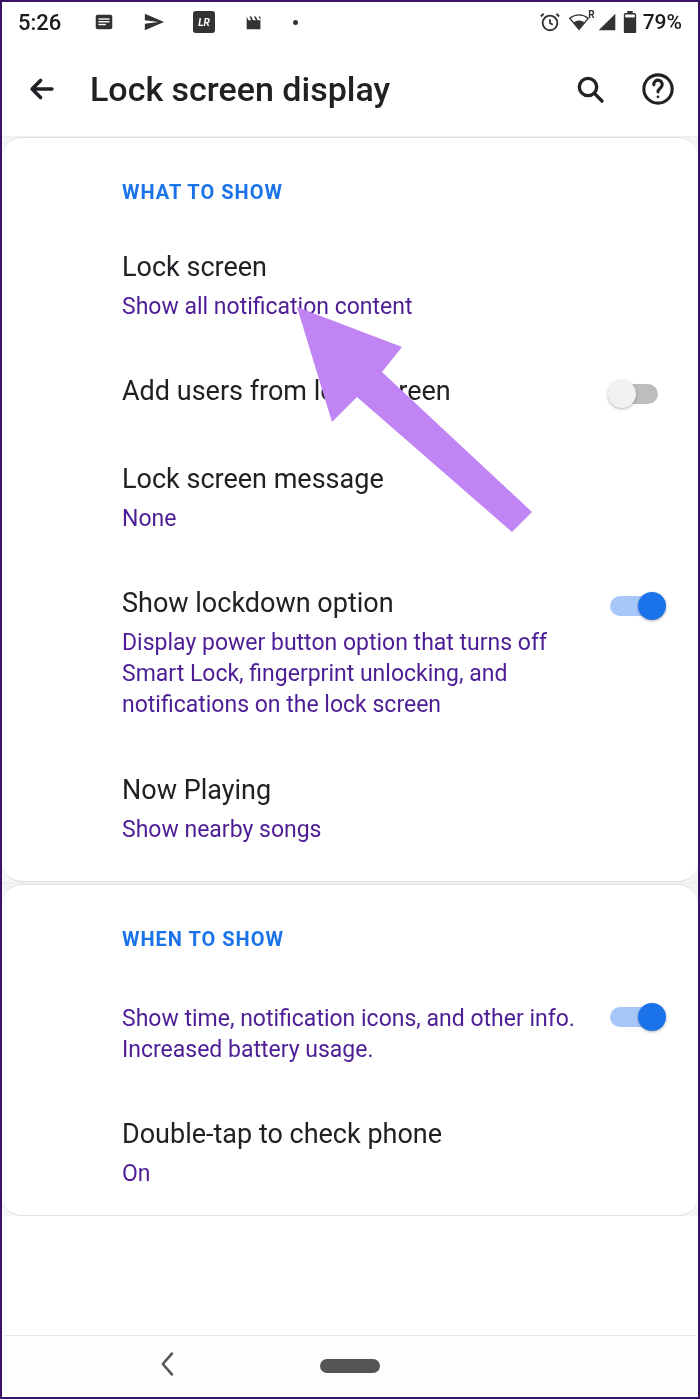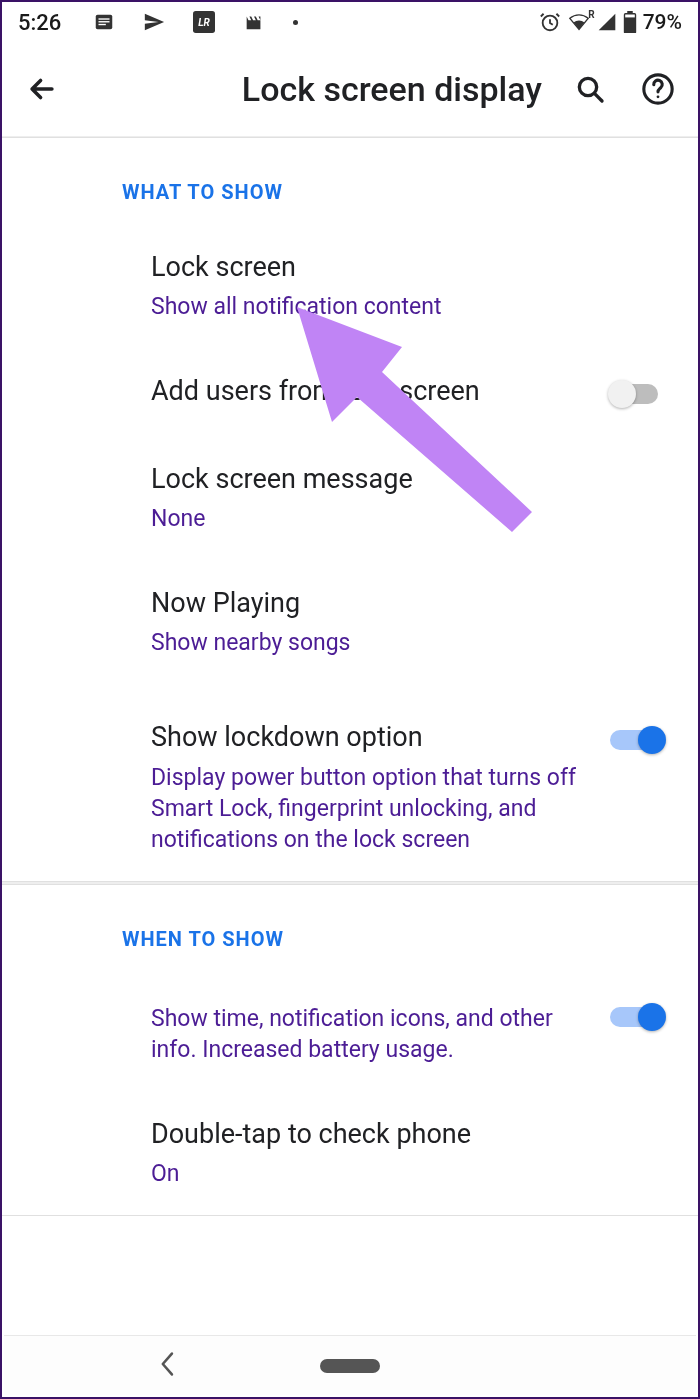--- a/index.html
+++ b/index.html
@@ -30,52 +30,52 @@
   .sb-dot { width:5px; height:5px; background:#333; border-radius:50%; }
 
   
   .appbar {
     height: 95px;
     display: flex;
     align-items: center;
     padding: 0 20px;
     gap: 28px;
     border-bottom: 1px solid #eee;
-    text-align: right;
   }
   .appbar .title {
     font-size: 34px;
     font-weight: 500;
     color: #202124;
     flex: 1;
   }
   .icon-btn { width:40px; height:40px; display:flex; align-items:center; justify-content:center; }
 
   
   .content { background:#f5f5f5; }
   .card {
     background:#fff;
     border-top:1px solid #e0e0e0;
     border-bottom:1px solid #e0e0e0;
     padding: 0;
+    border-radius: 20px;
   }
   .section-header {
     color:#1a73e8;
     font-size:20px;
     font-weight:700;
     letter-spacing:1px;
     padding: 42px 32px 20px 120px;
   }
   .row {
     display:flex;
     align-items:flex-start;
     padding: 26px 32px 26px 120px;
     gap: 20px;
   }
-  .row-text { flex:1;margin-left:29px; }
+  .row-text { flex:1; }
   .row-title { font-size:27px; color:#202124; line-height:1.3; }
   .row-sub { font-size:23px; color:#4c1d95; line-height:1.35; margin-top:6px; }
 
   
   .toggle {
     width:56px; height:32px; position:relative; margin-top:4px;
     flex-shrink:0;
   }
   .toggle-track {
     position:absolute; left:0; top:6px; width:48px; height:20px;
@@ -223,35 +223,35 @@
       </div>
     </div>
 
     <div class="row">
       <div class="row-text">
         <div class="row-title">Lock screen message</div>
         <div class="row-sub">None</div>
       </div>
     </div>
 
-    <div class="row" style="padding-bottom:36px">
-      <div class="row-text">
-        <div class="row-title">Now Playing</div>
-        <div class="row-sub">Show nearby songs</div>
-      </div>
-    </div>
-
     <div class="row">
       <div class="row-text">
         <div class="row-title">Show lockdown option</div>
         <div class="row-sub">Display power button option that turns off Smart Lock, fingerprint unlocking, and notifications on the lock screen</div>
       </div>
       <div class="toggle on">
         <div class="toggle-track"></div>
           <div class="toggle-thumb"></div>
+      </div>
+    </div>
+
+    <div class="row" style="padding-bottom:36px">
+      <div class="row-text">
+        <div class="row-title">Now Playing</div>
+        <div class="row-sub">Show nearby songs</div>
       </div>
     </div>
   </div>
 
   <div class="divider-gap"></div>
 
   <div class="card">
     <div class="section-header">WHEN TO SHOW</div>
 
     <div class="row">

